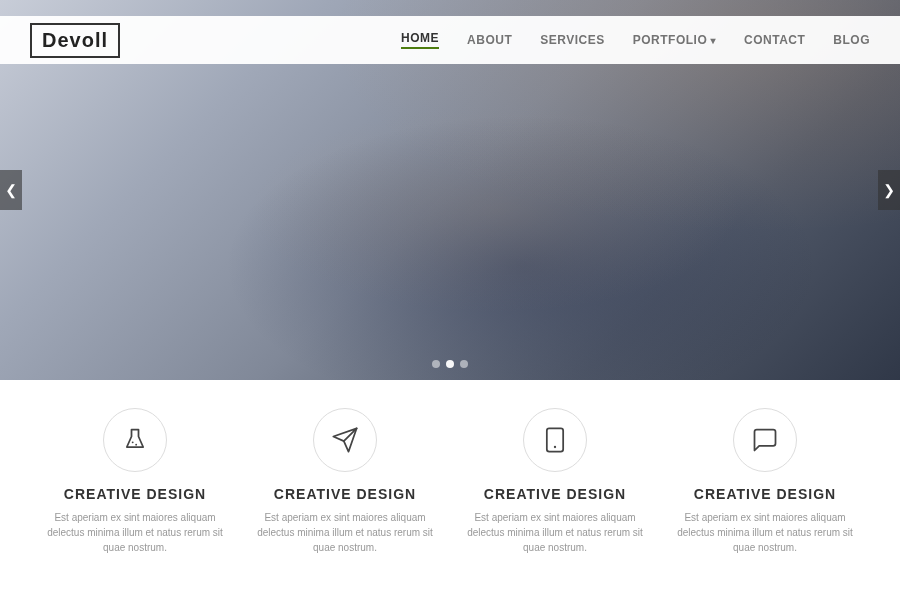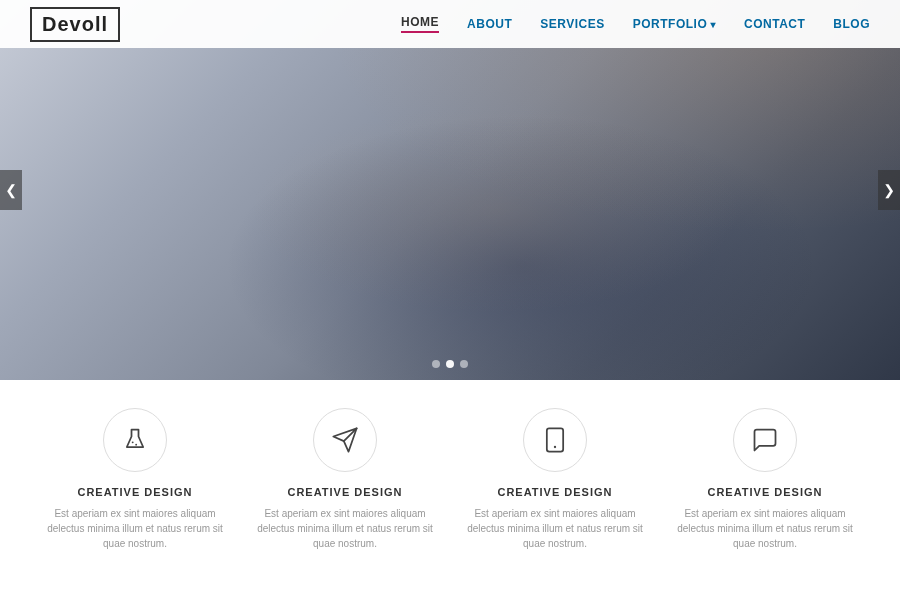--- a/index.html
+++ b/index.html
@@ -1,21 +1,21 @@
 <!DOCTYPE html>
 <html><head>
   <meta charset="utf-8">
   <style>
     * { margin: 0; padding: 0; box-sizing: border-box; }
     body { font-family: 'Arial', sans-serif; width: 900px; height: 600px; overflow: hidden; background: #fff; }
 
     
     .header {
       position: absolute;
-      top: 0; left: 0; right: 0;
+      top: 16px; left: 0; right: 0;
       height: 48px;
       background: rgba(255,255,255,0.95);
       display: flex;
       align-items: center;
       justify-content: space-between;
       padding: 0 30px;
       z-index: 10;
     }
     .logo {
       font-size: 20px;
@@ -26,28 +26,28 @@
       letter-spacing: 1px;
     }
     .nav {
       display: flex;
       gap: 28px;
       align-items: center;
     }
     .nav-item {
       font-size: 12px;
       font-weight: 600;
-      color: #0369a1;
+      color: #737373;
       cursor: pointer;
       letter-spacing: 0.5px;
       text-transform: uppercase;
     }
     .nav-item.active {
       color: #333;
-      border-bottom: 2px solid #be185d;
+      border-bottom: 2px solid #4d7c0f;
       padding-bottom: 2px;
     }
     .nav-item.has-arrow::after {
       content: ' ▾';
       font-size: 10px;
     }
 
     
     .hero {
       position: relative;
@@ -126,21 +126,21 @@
       background: #fff;
     }
     .feature-icon svg {
       width: 28px;
       height: 28px;
       stroke: #444;
       fill: none;
       stroke-width: 1.5;
     }
     .feature-title {
-      font-size: 11px;
+      font-size: 14px;
       font-weight: 700;
       color: #333;
       letter-spacing: 1px;
       text-transform: uppercase;
       margin-bottom: 8px;
     }
     .feature-desc {
       font-size: 10px;
       color: #999;
       line-height: 1.5;

